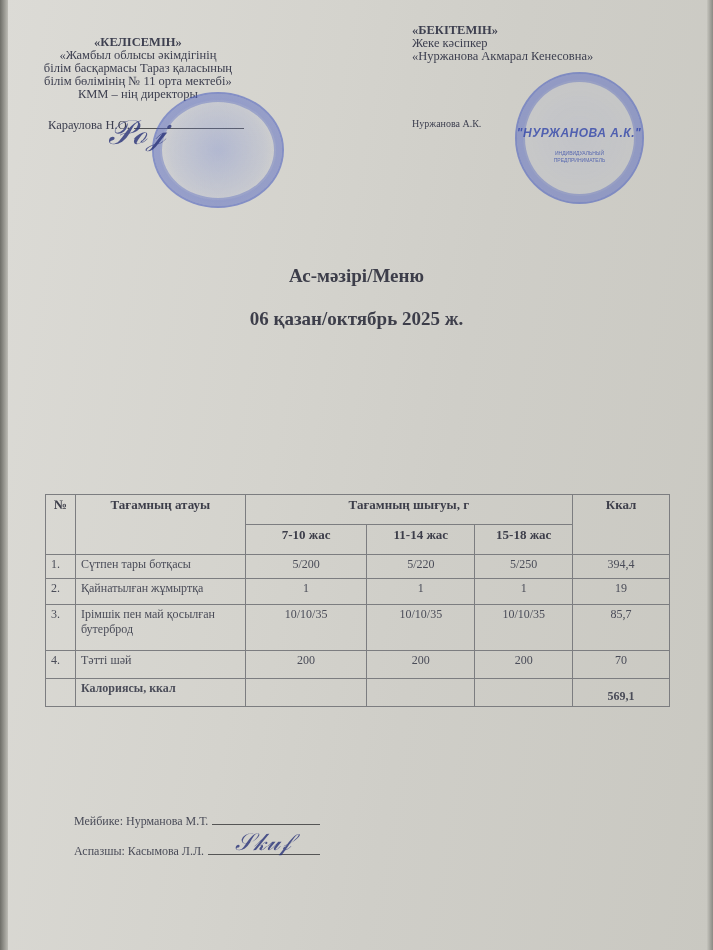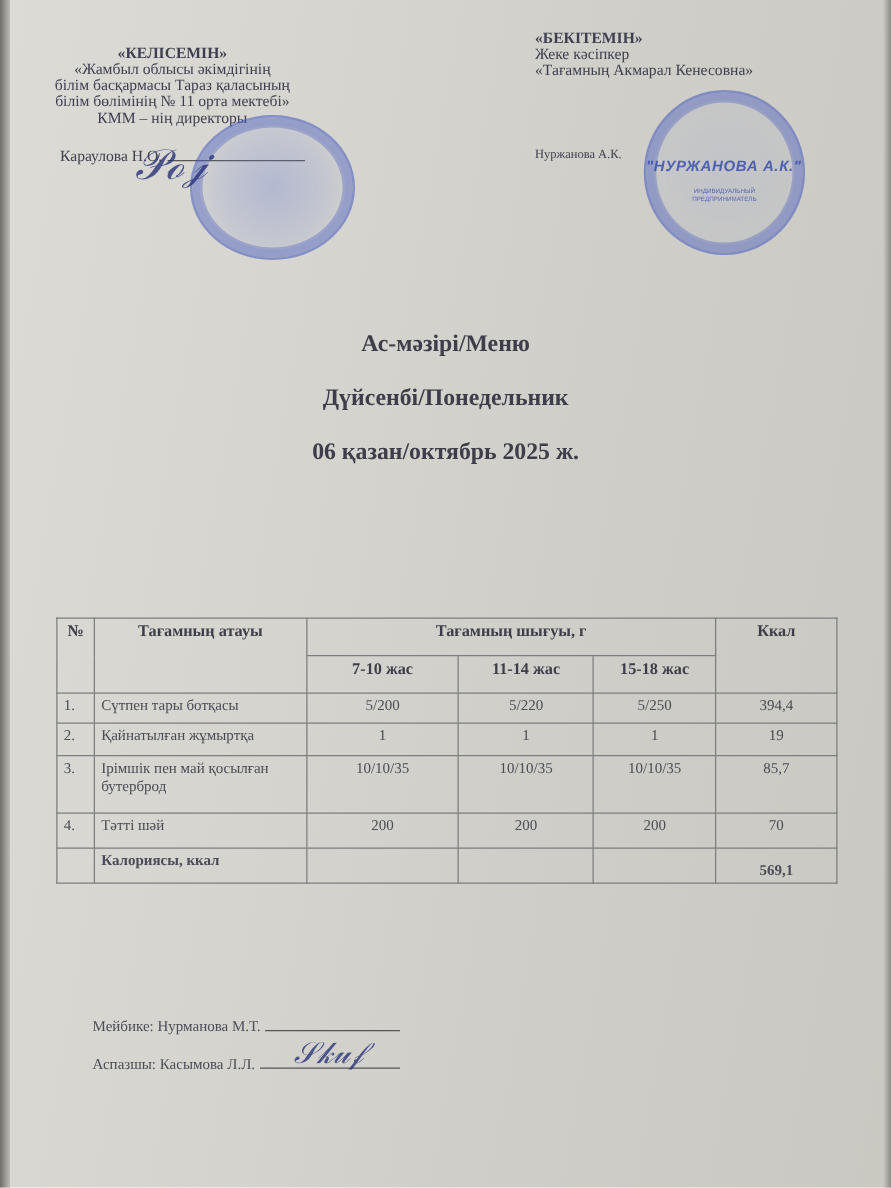--- a/index.html
+++ b/index.html
@@ -6,21 +6,21 @@
     body {
       width:713px; height:950px; overflow:hidden;
       background: linear-gradient(100deg, #dcdbd6 0%, #d4d3cd 40%, #cfcec8 60%, #c9c8c1 100%);
       font-family: "Liberation Serif", "DejaVu Serif", serif;
       color:#3b3d48;
       position:relative;
     }
     .edge-left { position:absolute; left:0; top:0; width:8px; height:950px; background:linear-gradient(90deg,#6e6e68,#bdbcb5); }
     .edge-right { position:absolute; right:0; top:0; width:6px; height:950px; background:linear-gradient(90deg,#c5c4bd,#8a8a84); }
     .approve-left { position:absolute; left:32px; top:36px; font-size:12.5px; line-height:13px; color:#3e4050;text-align:center; }
-    .approve-right { position:absolute; left:412px; top:24px; font-size:12.5px; line-height:13px; color:#3e4050;margin-left:16px; }
+    .approve-right { position:absolute; left:412px; top:24px; font-size:12.5px; line-height:13px; color:#3e4050; }
     .bold { font-weight:bold; }
     .sig-line { display:inline-block; width:110px; border-bottom:1px solid #555; margin-left:4px; }
     .stamp {
       position:absolute; border-radius:50%;
       border:2px solid rgba(70,90,190,0.55);
       box-shadow: inset 0 0 0 6px rgba(90,110,200,0.12), inset 0 0 0 8px rgba(70,90,190,0.35);
     }
     .stamp-left { left:152px; top:92px; width:128px; height:112px; background:radial-gradient(circle, rgba(110,130,210,0.35) 0%, rgba(110,130,210,0.15) 55%, rgba(110,130,210,0.05) 70%); }
     .stamp-right { left:515px; top:72px; width:125px; height:128px; background:radial-gradient(circle, rgba(110,130,210,0.12), rgba(110,130,210,0.05)); }
     .stamp-right .stamp-name {
@@ -57,32 +57,31 @@
     <span>Караулова Н.О.</span><span class="sig-line"></span>
   </div>
 </div>
 
 <div class="stamp stamp-left"></div>
 <div class="signature" style="left:108px;top:112px;font-size:34px;">𝒫ℴ𝒿</div>
 
 <div class="approve-right">
   <div class="bold">«БЕКІТЕМІН»</div>
   <div>Жеке кәсіпкер</div>
-  <div>«Тағамның Акмарал Кенесовна»</div>
+  <div>«Нуржанова Акмарал Кенесовна»</div>
   <div style="margin-top:54px;font-size:10px;">Нуржанова А.К.</div>
 </div>
 
 <div class="stamp stamp-right">
   <div class="stamp-name">"НУРЖАНОВА А.К."</div>
   <div class="stamp-sub">ИНДИВИДУАЛЬНЫЙ ПРЕДПРИНИМАТЕЛЬ</div>
 </div>
 
 <div class="titles">
   <div>Ас-мәзірі/Меню</div>
-  <div>Дүйсенбі/Понедельник</div>
   <div>06 қазан/октябрь 2025 ж.</div>
 </div>
 
 <table class="menu">
   <colgroup>
     <col style="width:30px">
       <col style="width:170px">
       <col style="width:122px">
       <col style="width:108px">
       <col style="width:98px">

